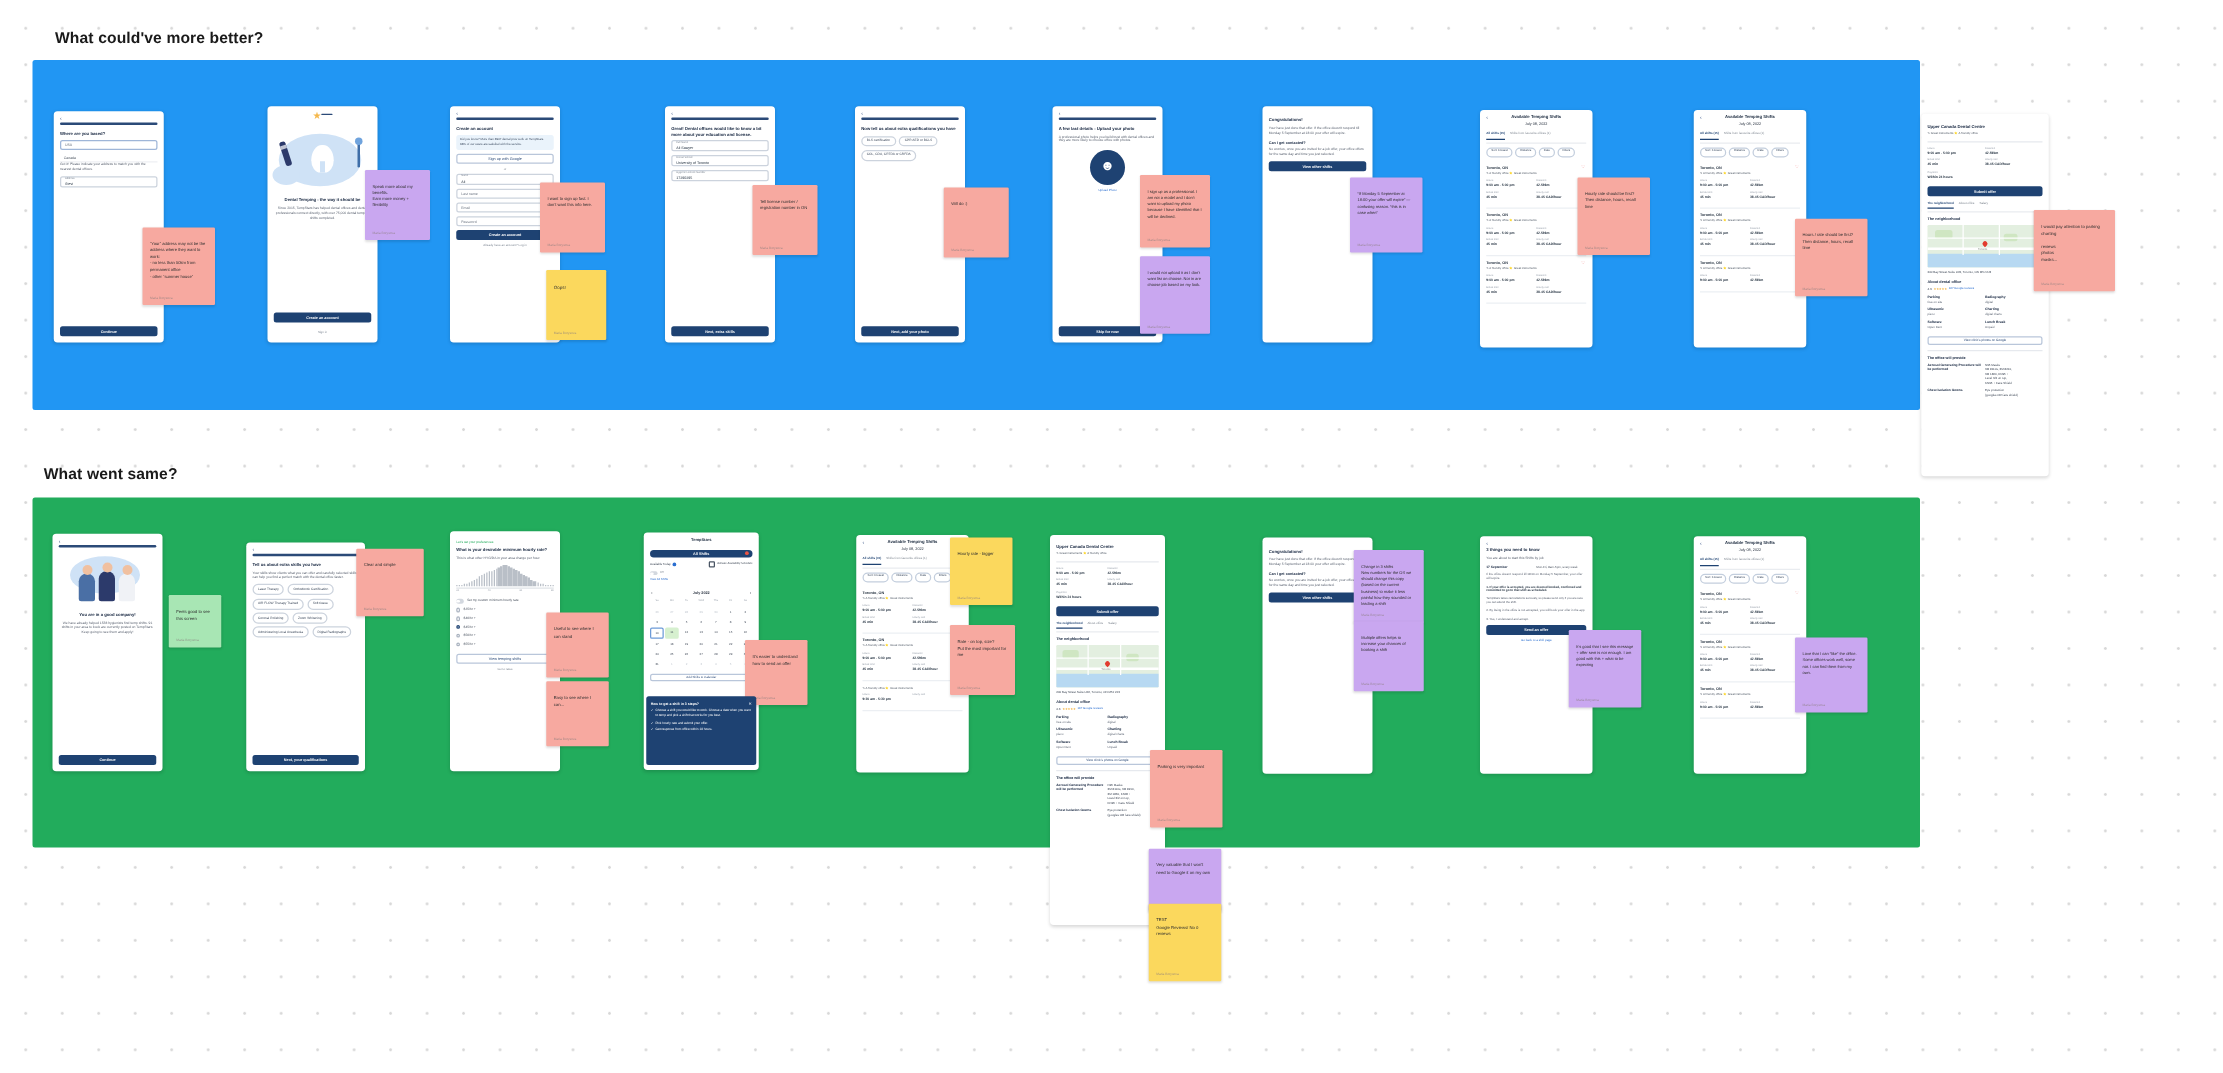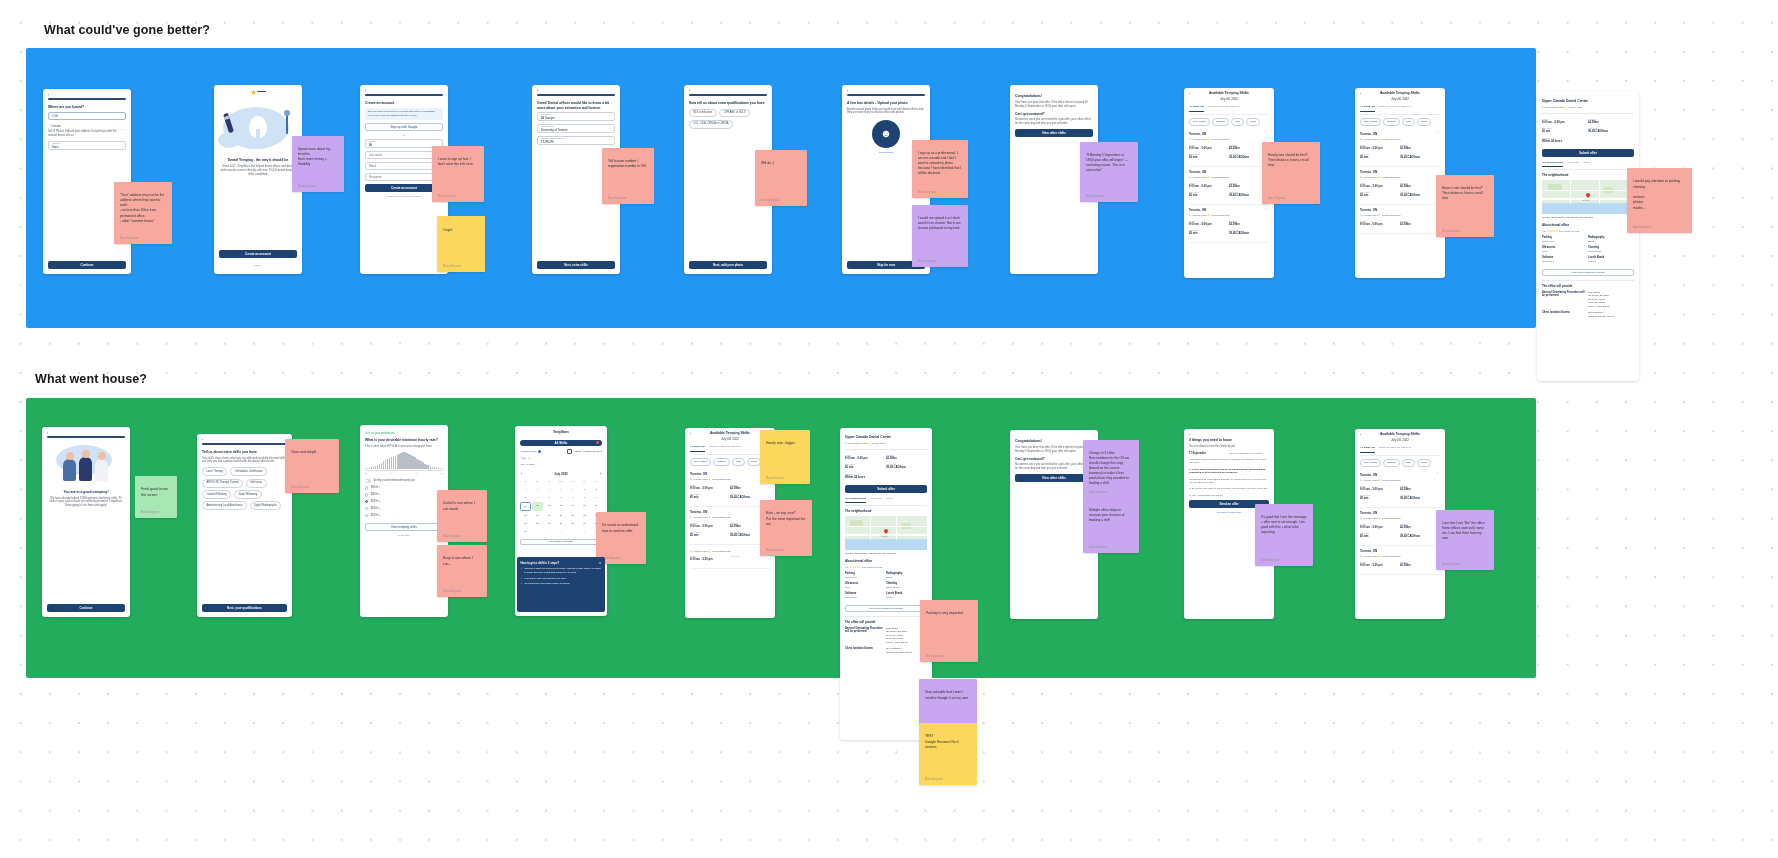--- a/index.html
+++ b/index.html
@@ -180,24 +180,24 @@
   .note.salmon { background:#F7A9A0; }
   .note.purple { background:#C9A7F0; }
   .note.yellow { background:#FBD85D; }
   .note.green  { background:#A8E6B4; }
 </style>
 </head>
 <body>
 
 <div id="board">
 
-  <div class="sec-title" style="left:44px; top:23px;">What could've gone better?</div>
+  <div class="sec-title" style="left:44px; top:23px;">What could've more better?</div>
   <div class="band blue" style="left:26px; top:48px; width:1510px; height:280px;"></div>
 
-  <div class="sec-title" style="left:35px; top:372px;">What went house?</div>
+  <div class="sec-title" style="left:35px; top:372px;">What went same?</div>
   <div class="band green" style="left:26px; top:398px; width:1510px; height:280px;"></div>
 
   <div class="phone" style="left:43px; top:89px; width:88px; height:185px;">
     <div class="ph-top">
         <span class="ph-back">‹</span>
       </div>
     <div class="pbar"></div>
     <div class="ph-body">
       <div class="h2">Where are you based?</div>
       <div class="fld sel">USA</div>

